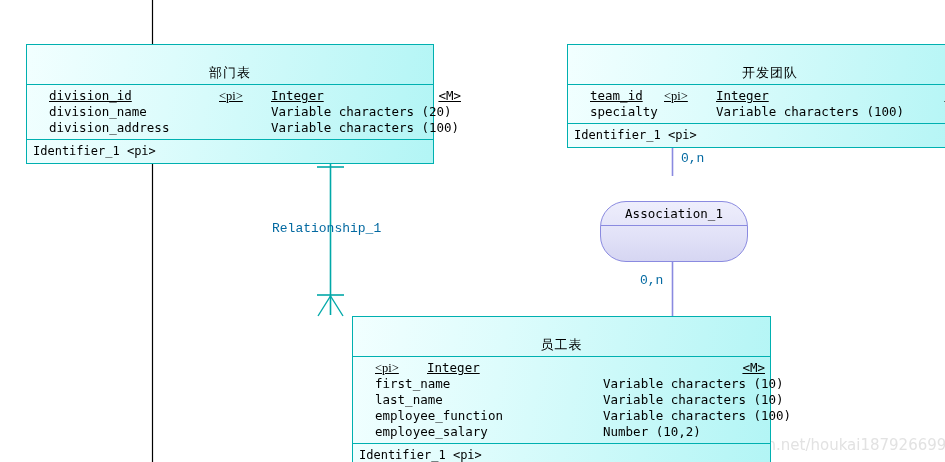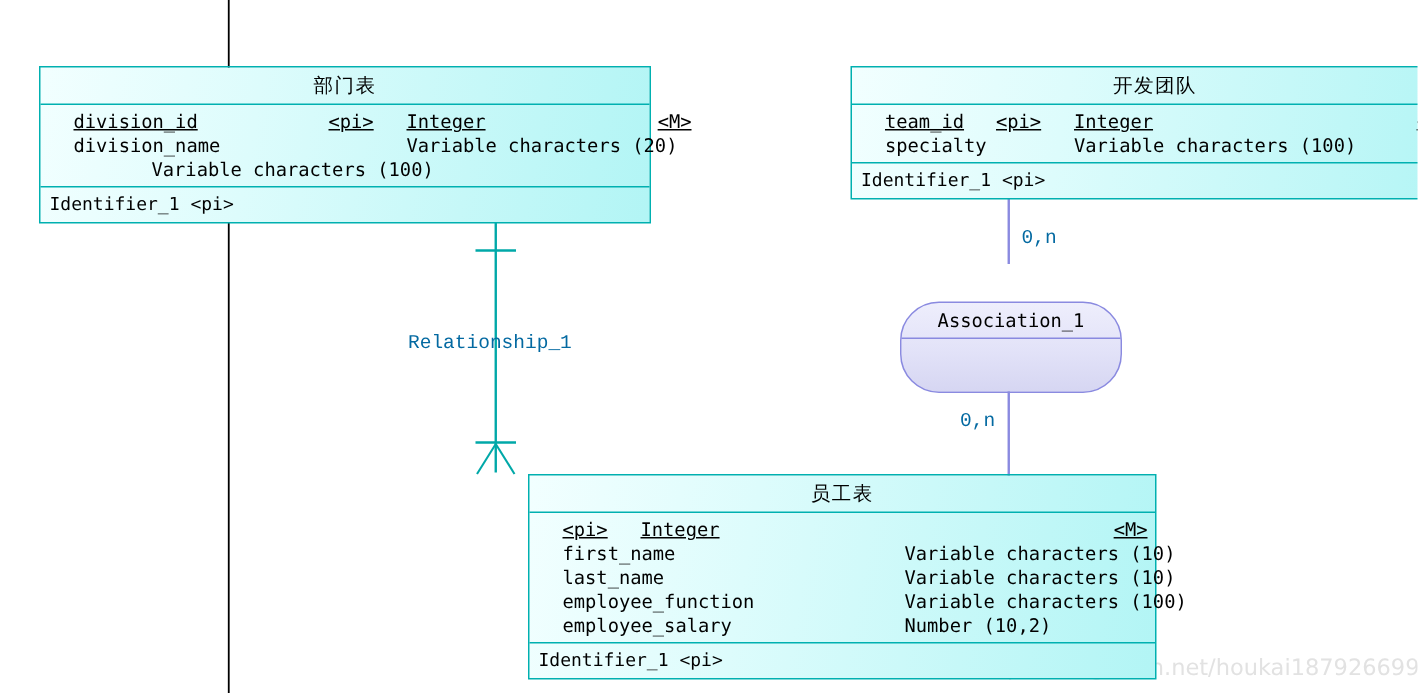--- a/index.html
+++ b/index.html
@@ -29,39 +29,39 @@
     box-sizing: border-box;
     background: linear-gradient(100deg, #f2ffff 0%, #ddfcfc 35%, #c6f8f8 70%, #b2f5f5 100%);
     z-index: 5;
   }
   .entity-title {
     text-align: center;
     font-family: "DejaVu Sans", "Liberation Sans", sans-serif;
     font-size: 13px;
     color: #000000;
     line-height: 1;
-    padding: 6px 0 5px 0;
+    padding: 21px 0 5px 0;
     border-bottom: 1px solid #00b0b0;
     letter-spacing: 1px;
   }
   .entity-attrs {
     border-bottom: 1px solid #00b0b0;
     padding: 3px 0 3px 16px;
   }
   .attr-row {
     display: flex;
     align-items: baseline;
     font-size: 12.5px;
     line-height: 16px;
     color: #000000;
     white-space: pre;
     padding: 0 5px 0 6px;
   }
   .attr-name   { flex: 0 0 auto; }
-  .attr-pi     { flex: 0 0 auto; margin-left: auto; padding-right: 6px; }
+  .attr-pi     { flex: 0 0 auto; margin-left: auto; padding-right: 6px; font-family: Liberation Serif, serif; }
   .attr-type   { flex: 0 0 auto; }
   .attr-m      { flex: 0 0 auto; margin-left: auto; }
   .u { text-decoration: underline; }
 
   .entity-footer {
     font-size: 12px;
     line-height: 16px;
     padding: 3px 0 4px 6px;
     white-space: pre;
     color: #000000;
@@ -155,20 +155,21 @@
       <span class="attr-type u">Integer</span>
       <span class="attr-m u">&lt;M&gt;</span>
     </div>
     <div class="attr-row">
       <span class="attr-name">division_name</span>
       <span class="attr-pi"></span>
       <span class="attr-type">Variable characters (20)</span>
       <span class="attr-m"></span>
     </div>
     <div class="attr-row">
+      <span class="attr-name">division_address</span>
       <span class="attr-pi"></span>
       <span class="attr-type">Variable characters (100)</span>
       <span class="attr-m"></span>
     </div>
   </div>
   <div class="entity-footer">Identifier_1 &lt;pi&gt;</div>
 </div>
 
 <div class="entity cols-team" style="left:567px; top:44px; width:406px;">
   <div class="entity-title">开发团队</div>

